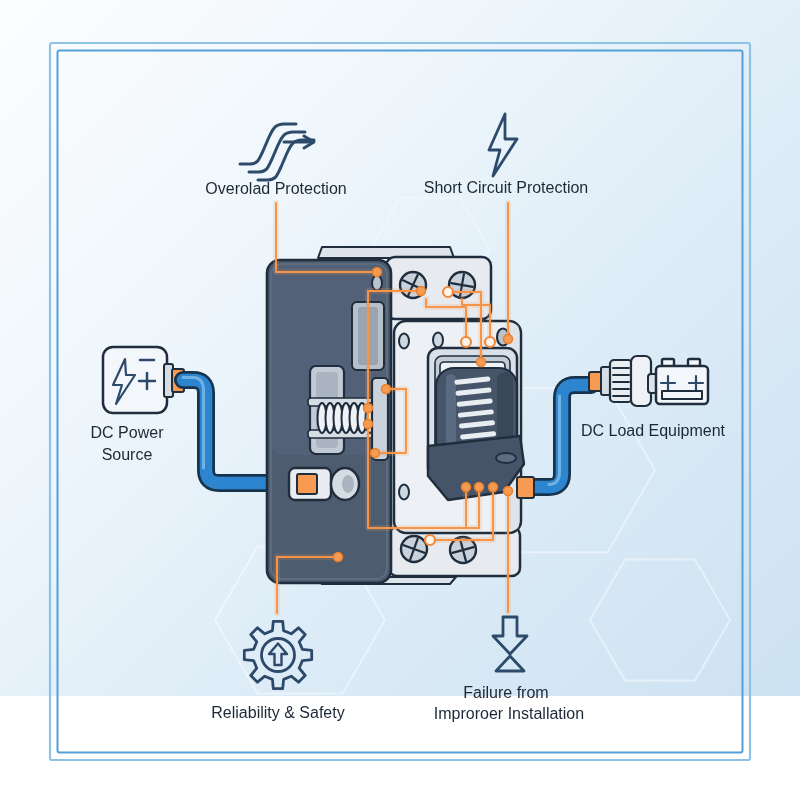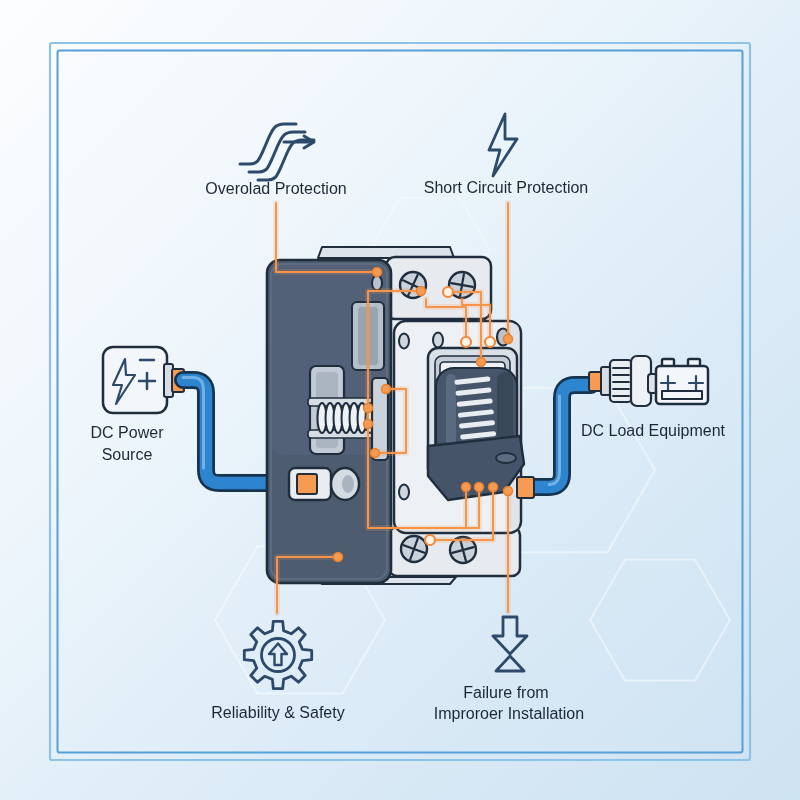--- a/index.html
+++ b/index.html
@@ -1,17 +1,17 @@
 <!DOCTYPE html>
 <html><head>
 <meta charset="utf-8">
 <style>
   html,body{margin:0;padding:0;width:800px;height:800px;overflow:hidden;}
   .stage{
-    position:relative;width:800px;height:800px;
+    position:relative;width:800px;height:696px;
     background:linear-gradient(135deg,#fcfdfe 0%,#f0f7fc 30%,#ddecf7 62%,#cde2f2 100%);
     font-family:"Liberation Sans",sans-serif;
     text-decoration:underline;
   }
   svg{position:absolute;left:0;top:0;}
   text{
     font-family:"Liberation Sans",sans-serif;
     font-size:16px;
     fill:#1c2836;
     text-anchor:middle;

